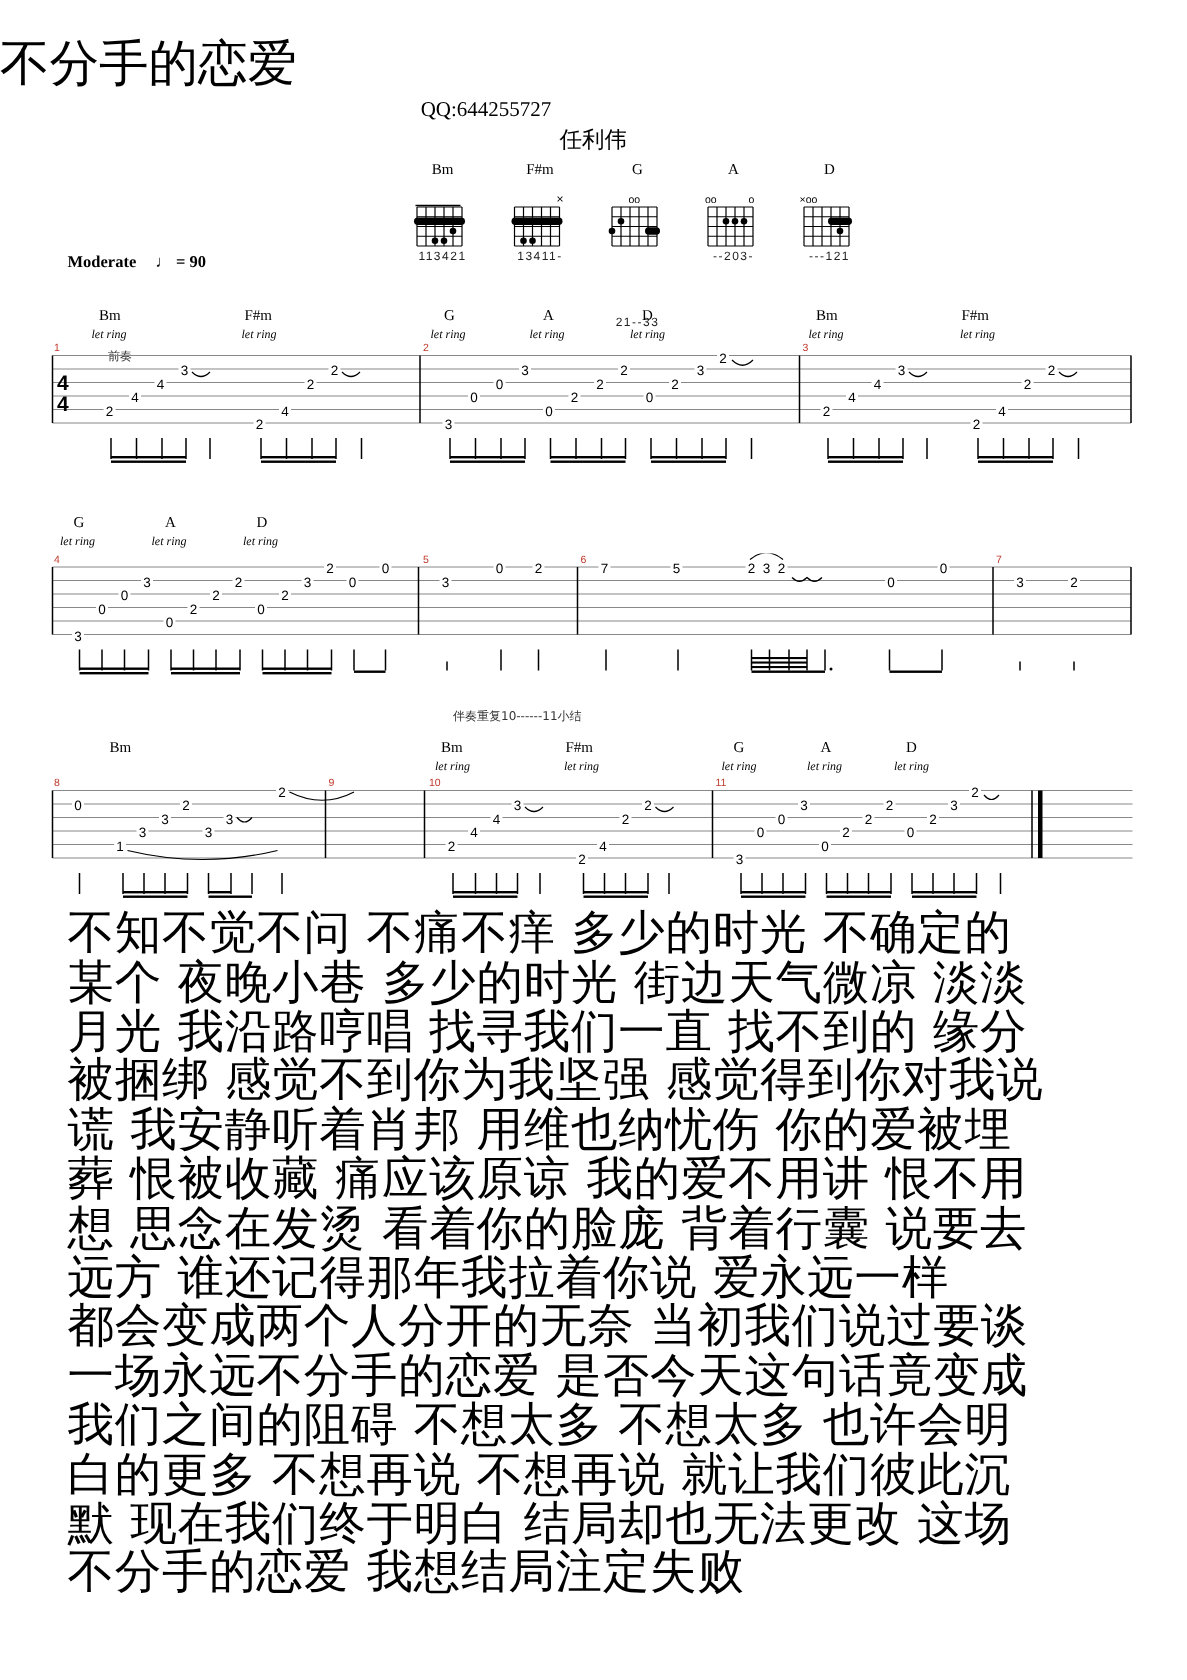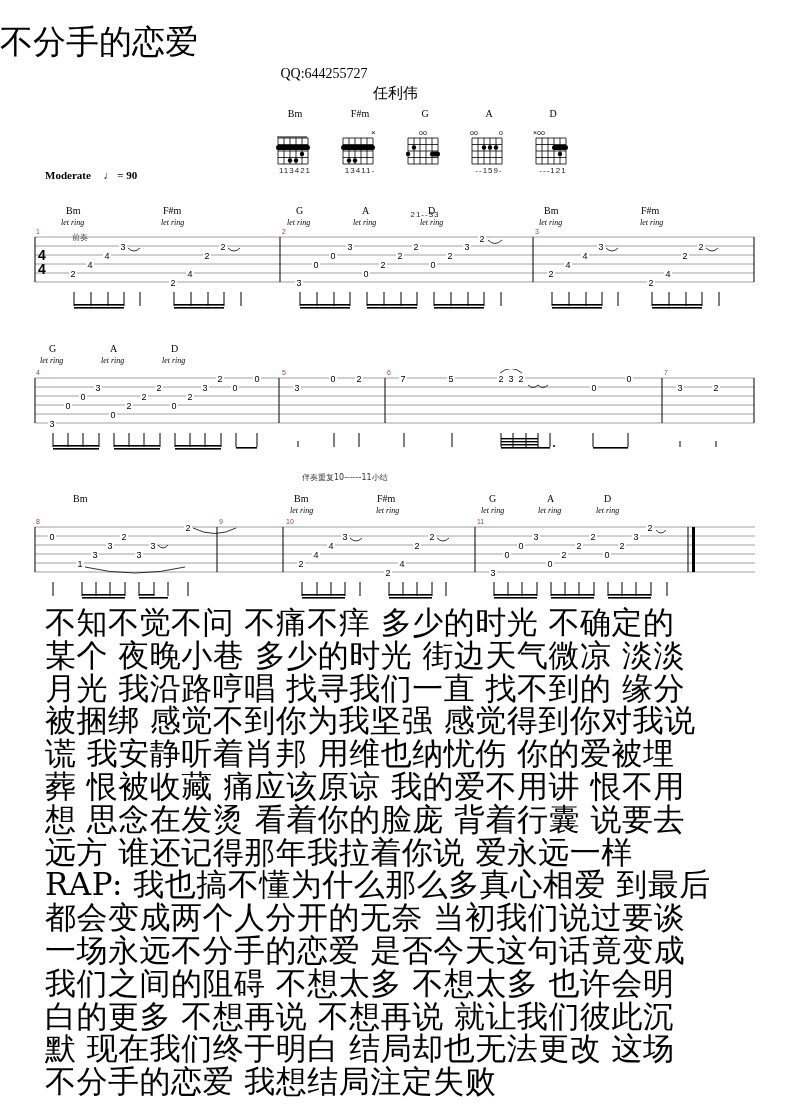--- a/index.html
+++ b/index.html
@@ -115,21 +115,21 @@
         <line x1="3" y1="16" x2="33" y2="16"></line>
           <line x1="3" y1="22.5" x2="33" y2="22.5"></line>
           <line x1="3" y1="29" x2="33" y2="29"></line>
           <line x1="3" y1="35.5" x2="33" y2="35.5"></line>
           <line x1="3" y1="42" x2="33" y2="42"></line>
       </g>
       <circle cx="15" cy="25.5" r="2.2" fill="#000"></circle>
         <circle cx="21" cy="25.5" r="2.2" fill="#000"></circle>
         <circle cx="27" cy="25.5" r="2.2" fill="#000"></circle>
     </svg>
-    <div class="abs chord-fing" style="left:0;top:58px;">--159-</div>
+    <div class="abs chord-fing" style="left:0;top:58px;">--203-</div>
   </div>
 
   <div class="abs" style="left:528px;top:108px;width:50px;height:70px;">
     <div class="abs chord-name" style="left:5px;top:0;">D</div>
     <svg class="abs" style="left:5px;top:14px;" width="40" height="44">
       <text x="0" y="13" font-size="7" fill="#000">×oo</text>
       <g stroke="#000" stroke-width="0.8">
         <line x1="3" y1="16" x2="3" y2="42"></line>
           <line x1="9" y1="16" x2="9" y2="42"></line>
           <line x1="15" y1="16" x2="15" y2="42"></line>
@@ -622,20 +622,19 @@
 
 <div class="abs lyrics">
   <div>不知不觉不问 不痛不痒 多少的时光 不确定的</div>
   <div>某个 夜晚小巷 多少的时光 街边天气微凉 淡淡</div>
   <div>月光 我沿路哼唱 找寻我们一直 找不到的 缘分</div>
   <div>被捆绑 感觉不到你为我坚强 感觉得到你对我说</div>
   <div>谎 我安静听着肖邦 用维也纳忧伤 你的爱被埋</div>
   <div>葬 恨被收藏 痛应该原谅 我的爱不用讲 恨不用</div>
   <div>想 思念在发烫 看着你的脸庞 背着行囊 说要去</div>
   <div>远方 谁还记得那年我拉着你说 爱永远一样</div>
-  <div>RAP: 我也搞不懂为什么那么多真心相爱 到最后</div>
   <div>都会变成两个人分开的无奈 当初我们说过要谈</div>
   <div>一场永远不分手的恋爱 是否今天这句话竟变成</div>
   <div>我们之间的阻碍 不想太多 不想太多 也许会明</div>
   <div>白的更多 不想再说 不想再说 就让我们彼此沉</div>
   <div>默 现在我们终于明白 结局却也无法更改 这场</div>
   <div>不分手的恋爱 我想结局注定失败</div>
 </div>
 
 </body></html>

